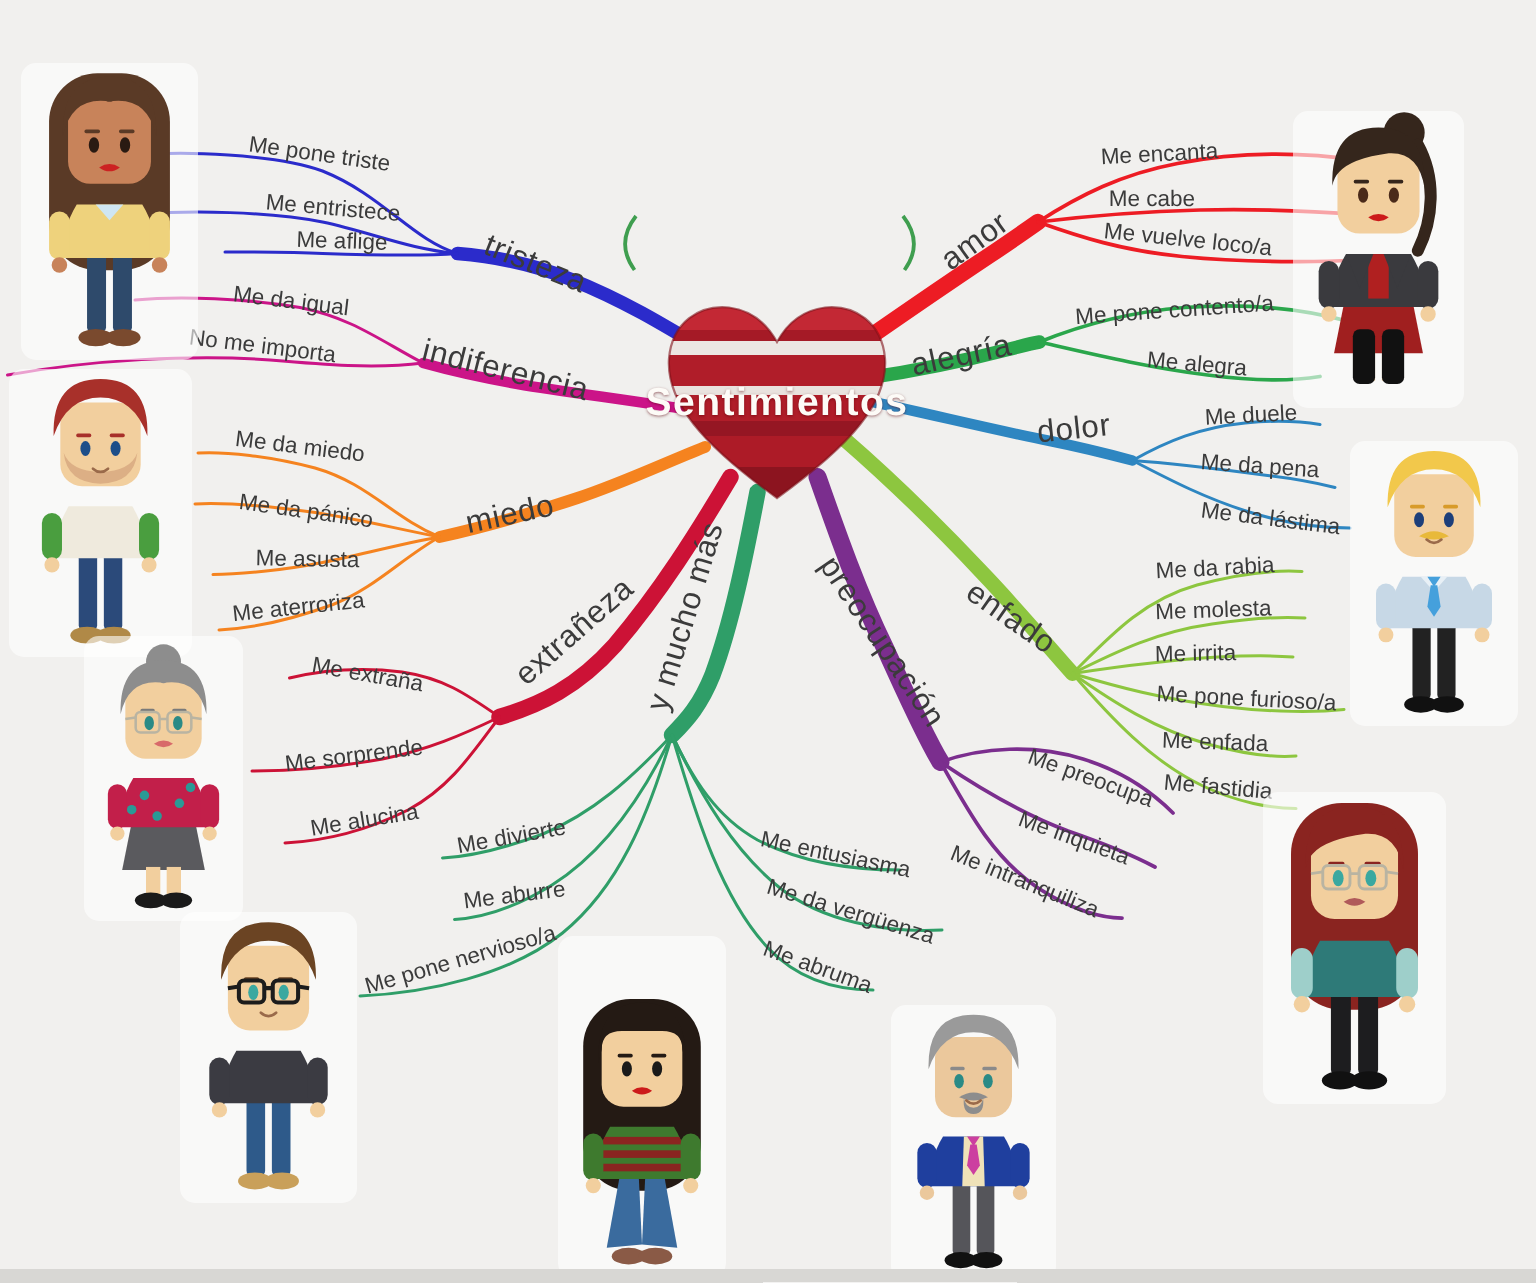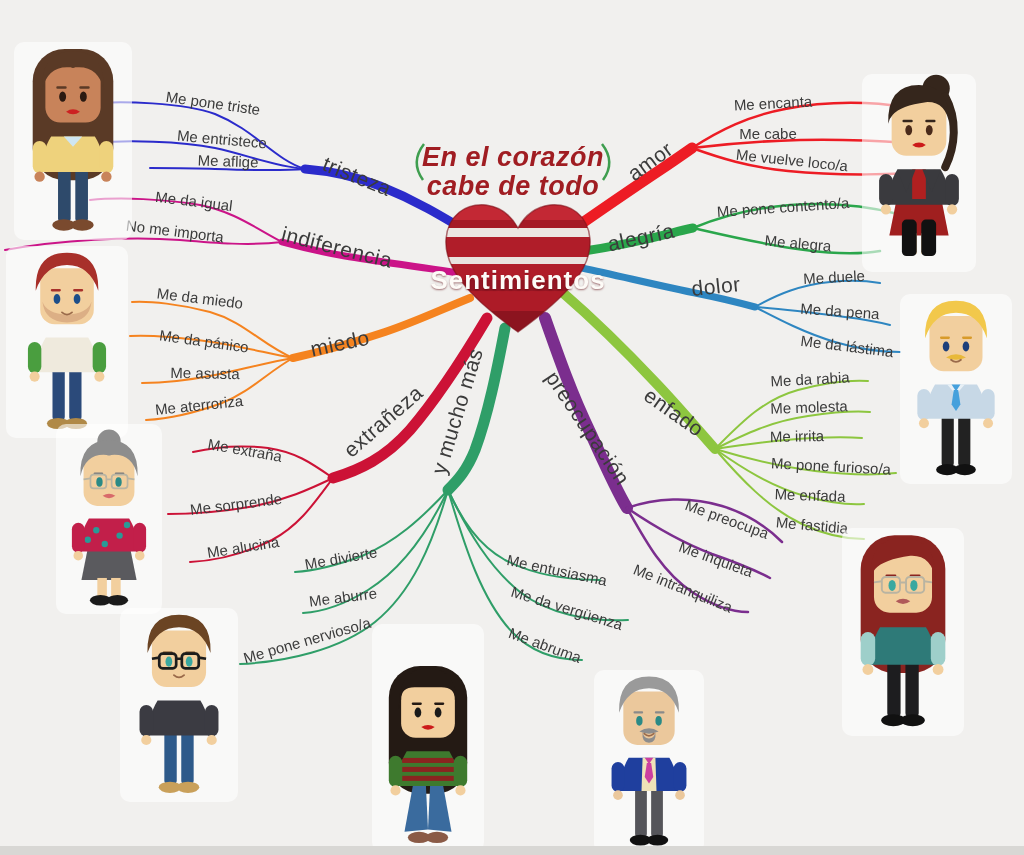--- a/index.html
+++ b/index.html
@@ -113,23 +113,21 @@
     <path class="br" stroke-width="2.5" d="M 692 148 C 725 144 760 141 800 140 C 840 139 880 141 908 143" stroke="#ed1c24"></path>
     <path class="br" stroke-width="2.5" d="M 692 148 C 720 158 748 167 788 171 C 838 176 898 175 935 171" stroke="#ed1c24"></path>
   </g>
 
   <path fill="url(#knit)" stroke="#7e1019" stroke-opacity=".6" stroke-width="1.5" d="M 518 332 C 468 296 444 268 446 239 C 448 215 466 203 486 205 C 502 207 512 217 518 228 C 524 217 534 207 550 205 C 570 203 588 215 590 239 C 592 268 568 296 518 332 Z"></path>
 
   <path d="M 424 144 Q 410 162 423 180" fill="none" stroke-width="2.5" stroke="#3f9e4f"></path>
   <path d="M 602 144 Q 616 162 603 180" fill="none" stroke-width="2.5" stroke="#3f9e4f"></path>
 </svg>
 
-<div class="title-line" style="left:513px;top:157px">En el corazón</div>
-<div class="title-line" style="left:513px;top:186px">cabe de todo</div>
-<div class="heart-word" style="left:518px;top:280px">Sentimientos</div>
+<div class="heart-word" style="left:518px;top:268px">Sentimientos</div>
 
 <div class="lbl main" style="left:357px;top:176px;--r:22deg">tristeza</div>
 <div class="lbl main" style="left:337px;top:247px;--r:14deg">indiferencia</div>
 <div class="lbl main" style="left:340px;top:343px;--r:-12deg">miedo</div>
 <div class="lbl main" style="left:383px;top:421px;--r:-41deg">extrañeza</div>
 <div class="lbl main" style="left:457px;top:411px;--r:-73deg">y mucho más</div>
 <div class="lbl main" style="left:588px;top:428px;--r:56deg">preocupación</div>
 <div class="lbl main" style="left:674px;top:412px;--r:35deg">enfado</div>
 <div class="lbl main" style="left:716px;top:286px;--r:-6deg">dolor</div>
 <div class="lbl main" style="left:641px;top:237px;--r:-12deg">alegría</div>

